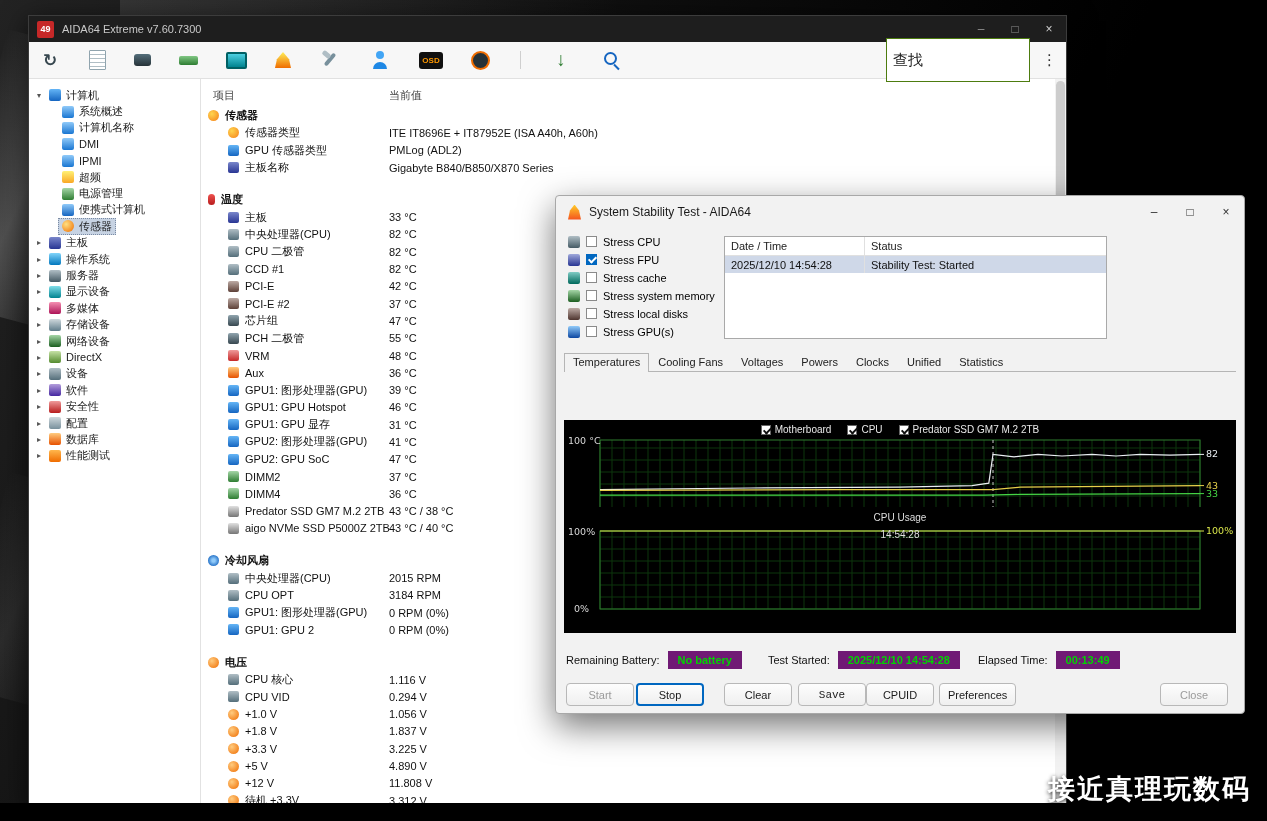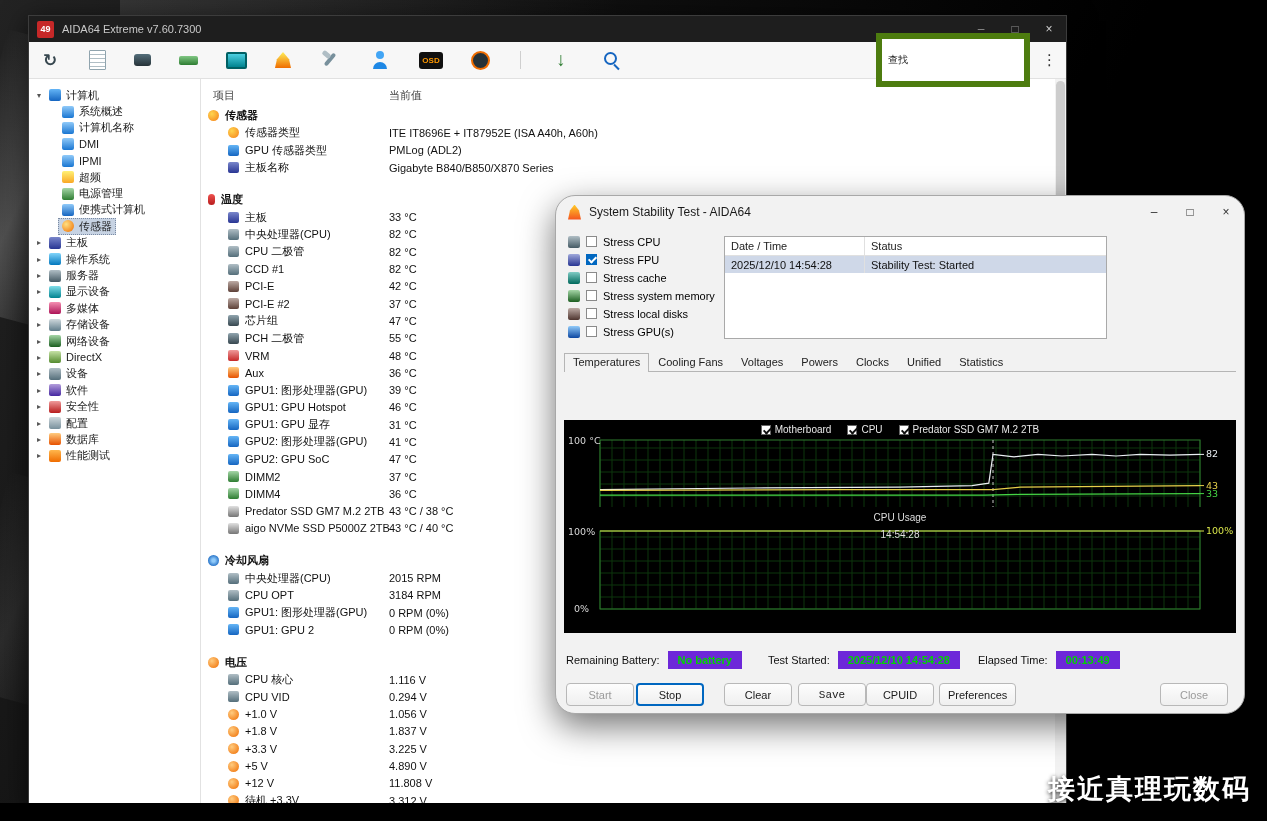--- a/index.html
+++ b/index.html
@@ -29,21 +29,21 @@
   .tb-benchmark{width:16px;height:16px;background:linear-gradient(#ffee58,#ef6c00);clip-path:polygon(50% 0,88% 45%,100% 100%,0 100%,12% 45%);}
   .tb-tools::before{content:'';position:absolute;width:4px;height:15px;background:#78909c;transform:rotate(40deg);left:9px;top:3px;border-radius:2px;}
   .tb-tools::after{content:'';position:absolute;width:9px;height:5px;background:#b0bec5;left:3px;top:3px;border-radius:2px;transform:rotate(40deg);}
   .tb-account::before{content:'';position:absolute;top:2px;left:7px;width:8px;height:8px;border-radius:50%;background:#42a5f5;}
   .tb-account::after{content:'';position:absolute;bottom:2px;left:4px;width:14px;height:7px;border-radius:7px 7px 0 0;background:#1e88e5;}
   .tb-osd{width:24px;height:17px;background:#101010;color:#ff9800;font-size:8px;font-weight:bold;border-radius:3px;letter-spacing:0;}
   .tb-online{width:15px;height:15px;border-radius:50%;background:#263238;border:2px solid #ef6c00;}
   .tb-update::before{content:'↓';color:#2e7d32;font-weight:900;font-size:19px;}
   .tb-search::before{content:'';position:absolute;width:9px;height:9px;border:2px solid #1565c0;border-radius:50%;top:3px;left:4px;}
   .tb-search::after{content:'';position:absolute;width:7px;height:2px;background:#1565c0;transform:rotate(45deg);bottom:3px;right:2px;}
-  .search-input{margin-left:auto;width:130px;height:18px;border:6px solid #4d7c0f;background:#fff;font-size:10px;color:#222;padding:12px 6px;font-family:inherit;}
+  .search-input{margin-left:auto;width:130px;height:18px;border:1px solid #4d7c0f;background:#fff;font-size:15px;color:#222;padding:12px 6px;font-family:inherit;}
   .kebab{font-size:15px;color:#333;margin-left:12px;width:14px;text-align:center;}
 
   .win-body{display:flex;height:726px;}
   .sidebar{width:172px;border-right:1px solid #e2e2e2;padding-top:8px;overflow:hidden;box-sizing:border-box;}
   .tree-item{display:flex;align-items:center;height:16.4px;white-space:nowrap;font-size:11px;color:#1a1a1a;}
   .tree-arrow{width:12px;font-size:8px;color:#555;text-align:center;flex:none;}
   .tree-node{display:flex;align-items:center;padding:0 3px;border:1px solid transparent;}
   .tree-node.selected{background:#c7d3e3;border:1px dotted #7b8ba3;}
   .tree-label{padding-left:0;}
   .si{width:12px;height:12px;border-radius:2px;margin-right:5px;flex:none;}
@@ -89,21 +89,21 @@
   .ic-pcie{background:linear-gradient(#bcaaa4,#5d4037);}
   .ic-chip{background:linear-gradient(#90a4ae,#37474f);}
   .ic-vrm{background:linear-gradient(#ef9a9a,#c62828);}
   .ic-aux{background:linear-gradient(#ffcc80,#e65100);}
   .ic-dimm{background:linear-gradient(#a5d6a7,#2e7d32);}
   .ic-ssd{background:linear-gradient(#e0e0e0,#757575);}
   .vscroll{position:absolute;right:0;top:0;bottom:0;width:11px;background:#f2f2f2;}
   .vthumb{position:absolute;top:2px;left:1px;width:9px;height:160px;background:#cdcdcd;border-radius:5px;}
 
   
-  .dialog{position:absolute;left:555px;top:195px;width:688px;height:517px;background:#f2f2f2;border:1px solid #a8a8a8;border-radius:20px;box-shadow:0 12px 34px rgba(0,0,0,.55);font-size:11px;overflow:hidden;}
+  .dialog{position:absolute;left:555px;top:195px;width:688px;height:517px;background:#f2f2f2;border:1px solid #a8a8a8;border-radius:4px;box-shadow:0 12px 34px rgba(0,0,0,.55);font-size:11px;overflow:hidden;}
   .dlg-titlebar{height:32px;display:flex;align-items:center;padding-left:12px;color:#1a1a1a;font-size:12px;}
   .flame{width:13px;height:15px;background:linear-gradient(#ffca28,#f4511e);clip-path:polygon(50% 0,85% 40%,100% 100%,0 100%,15% 40%);margin-right:8px;}
   .dlg-title{flex:1;}
   .dlg-ctrl{width:36px;height:32px;display:flex;align-items:center;justify-content:center;color:#333;font-size:12px;}
   .stress{position:absolute;left:12px;top:40px;}
   .stress-row{height:18px;display:flex;align-items:flex-start;}
   .sic{width:12px;height:12px;border-radius:2px;margin-right:6px;flex:none;}
   .sic-cpu{background:linear-gradient(#b0bec5,#455a64);}
   .sic-fpu{background:linear-gradient(#9fa8da,#283593);}
   .sic-cache{background:linear-gradient(#80cbc4,#00695c);}
@@ -129,21 +129,21 @@
   .chart1{top:176px;height:128px;margin-top:48px;}
   .chart2{top:311px;height:126px;}
   .chart svg{position:absolute;left:0;top:0;}
   .chart svg text{font-family:"DejaVu Sans",sans-serif;}
   .chart-legend{position:absolute;top:4px;left:0;width:100%;display:flex;justify-content:center;gap:16px;color:#e8e8e8;font-size:10px;z-index:2;}
   .leg-item{display:flex;align-items:center;}
   .leg-item .cb{width:10px;height:10px;margin-right:4px;}
   .chart-title{position:absolute;top:5px;left:0;width:100%;text-align:center;color:#ddd;font-size:10px;z-index:2;}
   .chart-xlabel{position:absolute;bottom:8px;left:0;width:100%;text-align:center;color:#ddd;font-size:10px;z-index:2;}
   .statusbar{position:absolute;left:8px;top:455px;display:flex;align-items:center;color:#111;}
-  .valbox{background:#6d28d9;color:#00d400;font-weight:bold;padding:3px 10px;margin-left:8px;white-space:nowrap;}
+  .valbox{background:#701a75;color:#00d400;font-weight:bold;padding:3px 10px;margin-left:8px;white-space:nowrap;}
   .btns{position:absolute;left:8px;right:8px;top:487px;display:flex;align-items:center;}
   .btn{height:23px;min-width:68px;background:linear-gradient(#fdfdfd,#efefef);border:1px solid #b8b8b8;border-radius:4px;color:#1a1a1a;display:flex;align-items:center;justify-content:center;padding:0 8px;box-sizing:border-box;font-size:11px;white-space:nowrap;}
   .btn.focused{border:2px solid #0067c0;}
   .btn.disabled{color:#9b9b9b;}
 
   .bottom-bar{position:absolute;left:0;right:0;bottom:0;height:18px;background:#000;}
   .watermark{position:absolute;right:16px;bottom:14px;color:#fff;font-size:27px;font-weight:bold;letter-spacing:2px;text-shadow:0 1px 4px rgba(0,0,0,.9);z-index:60;}
 </style>
 </head>
 <body>

